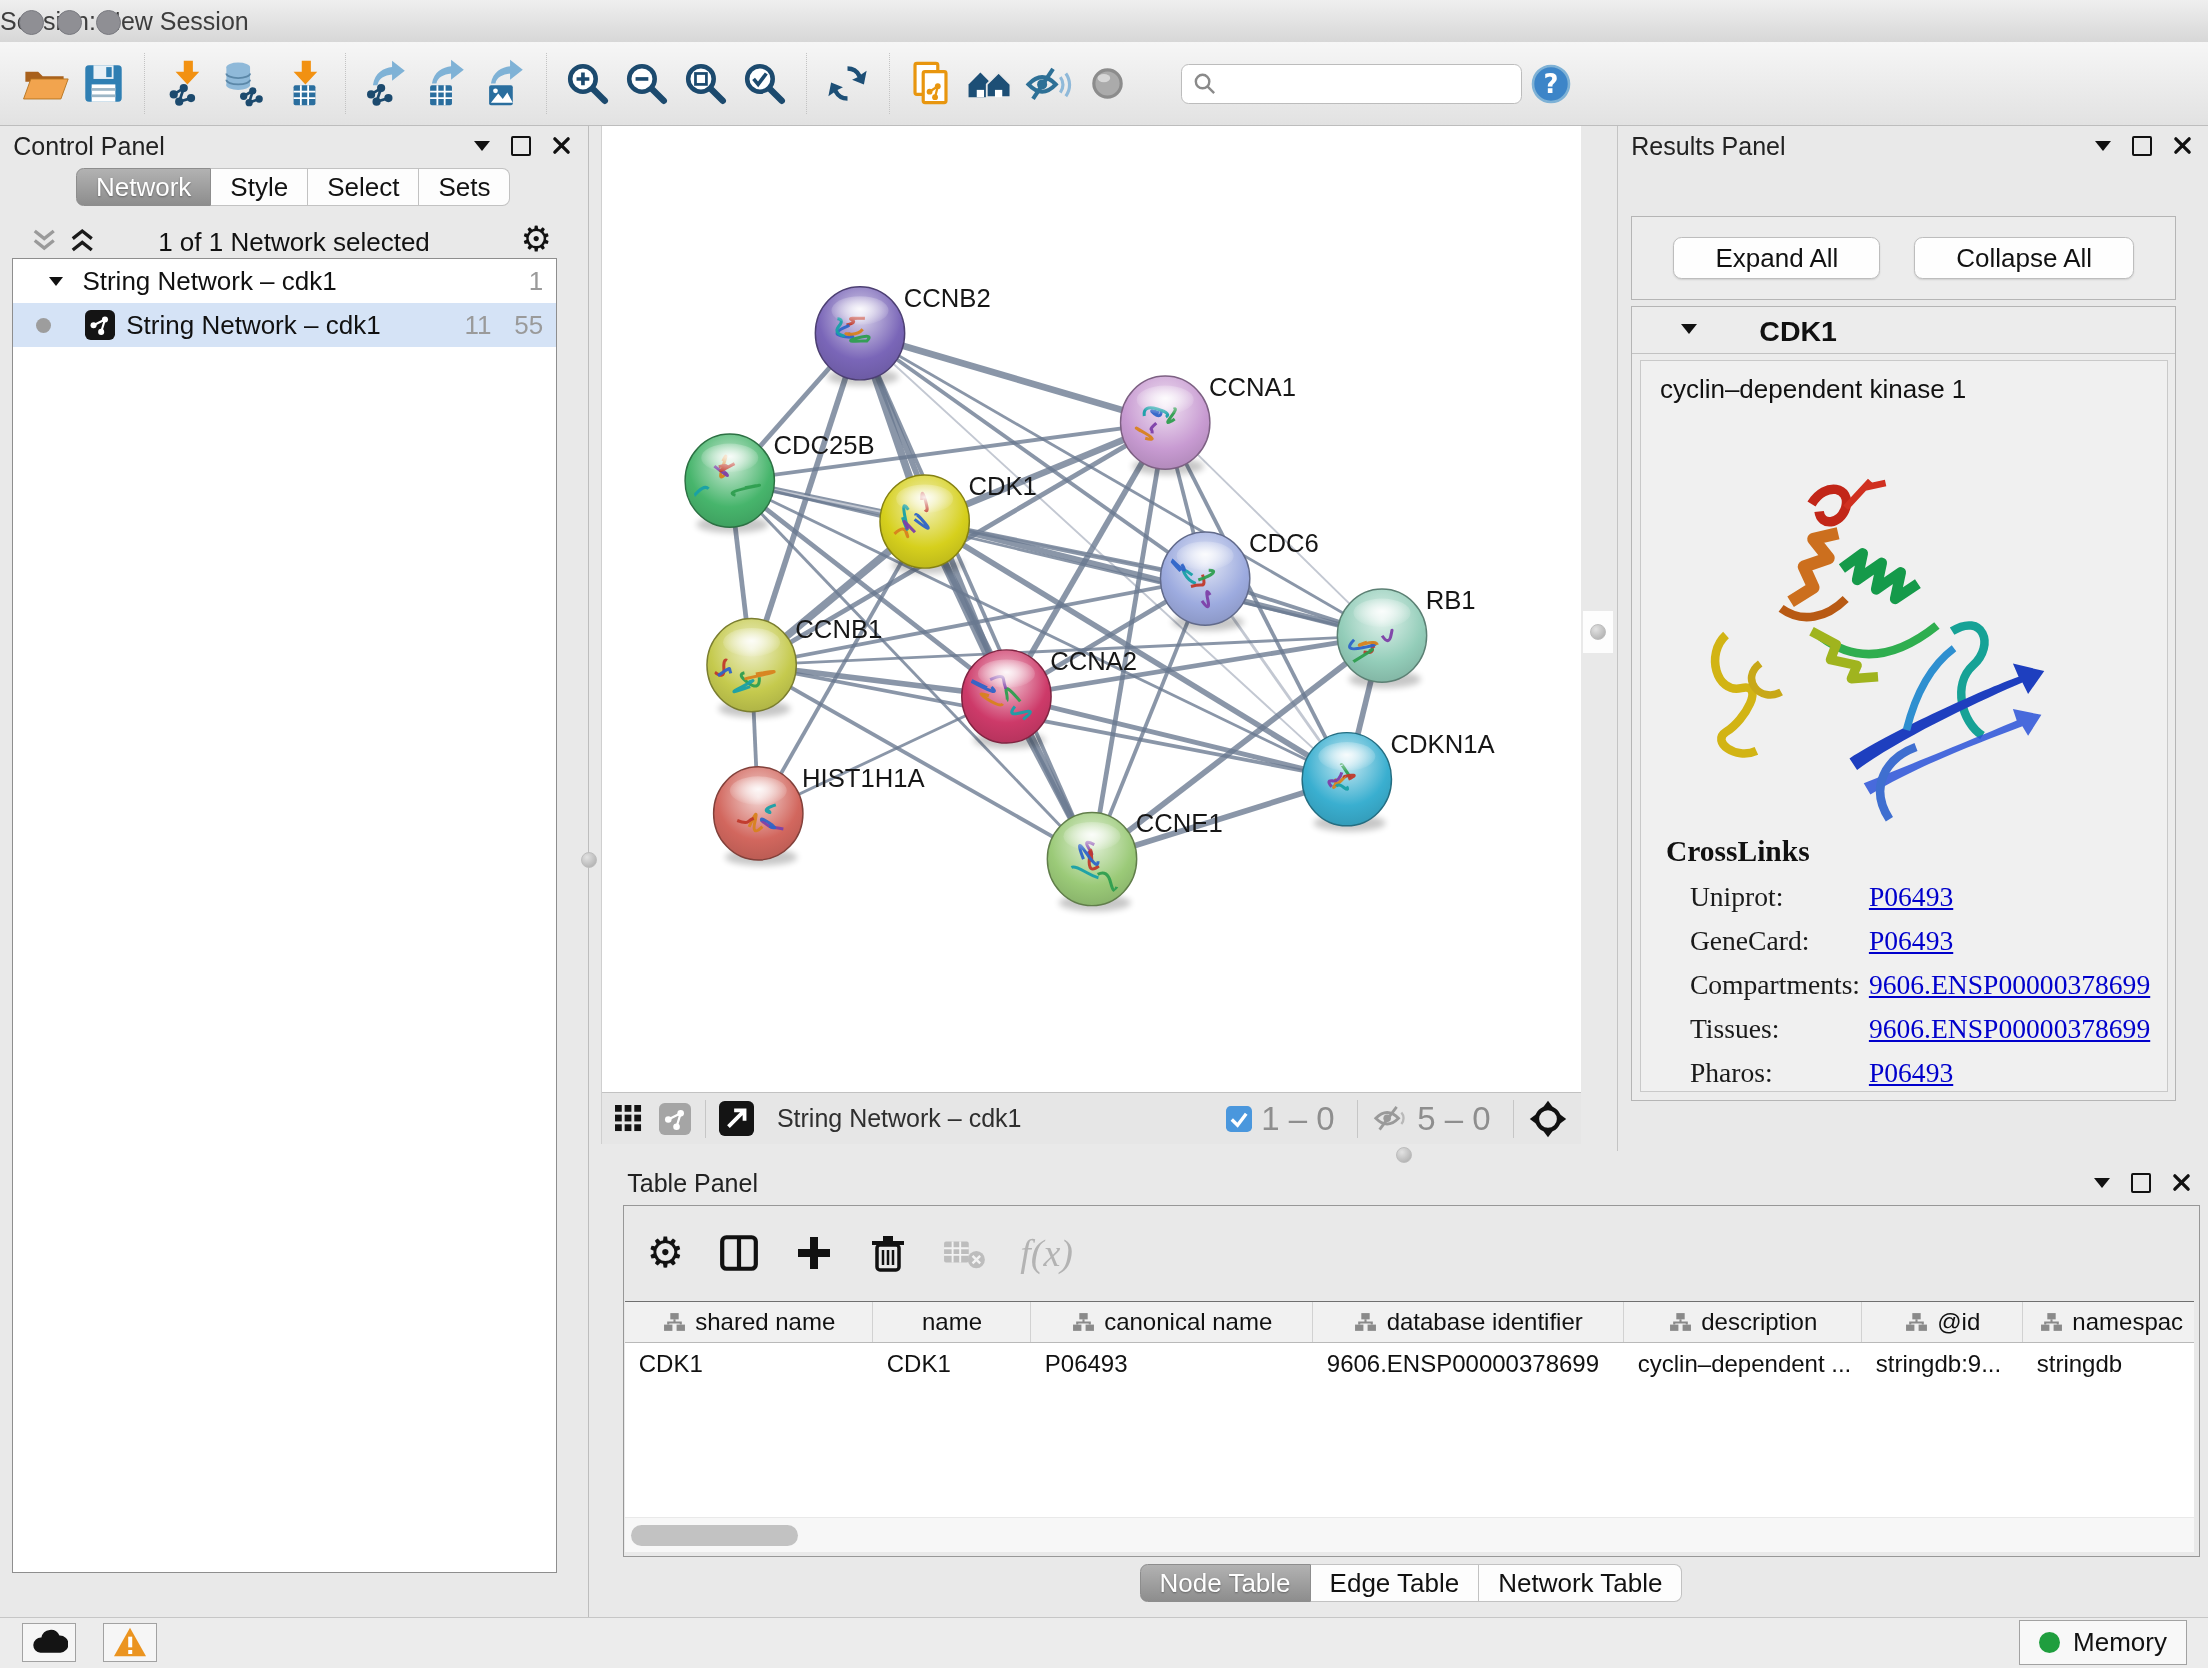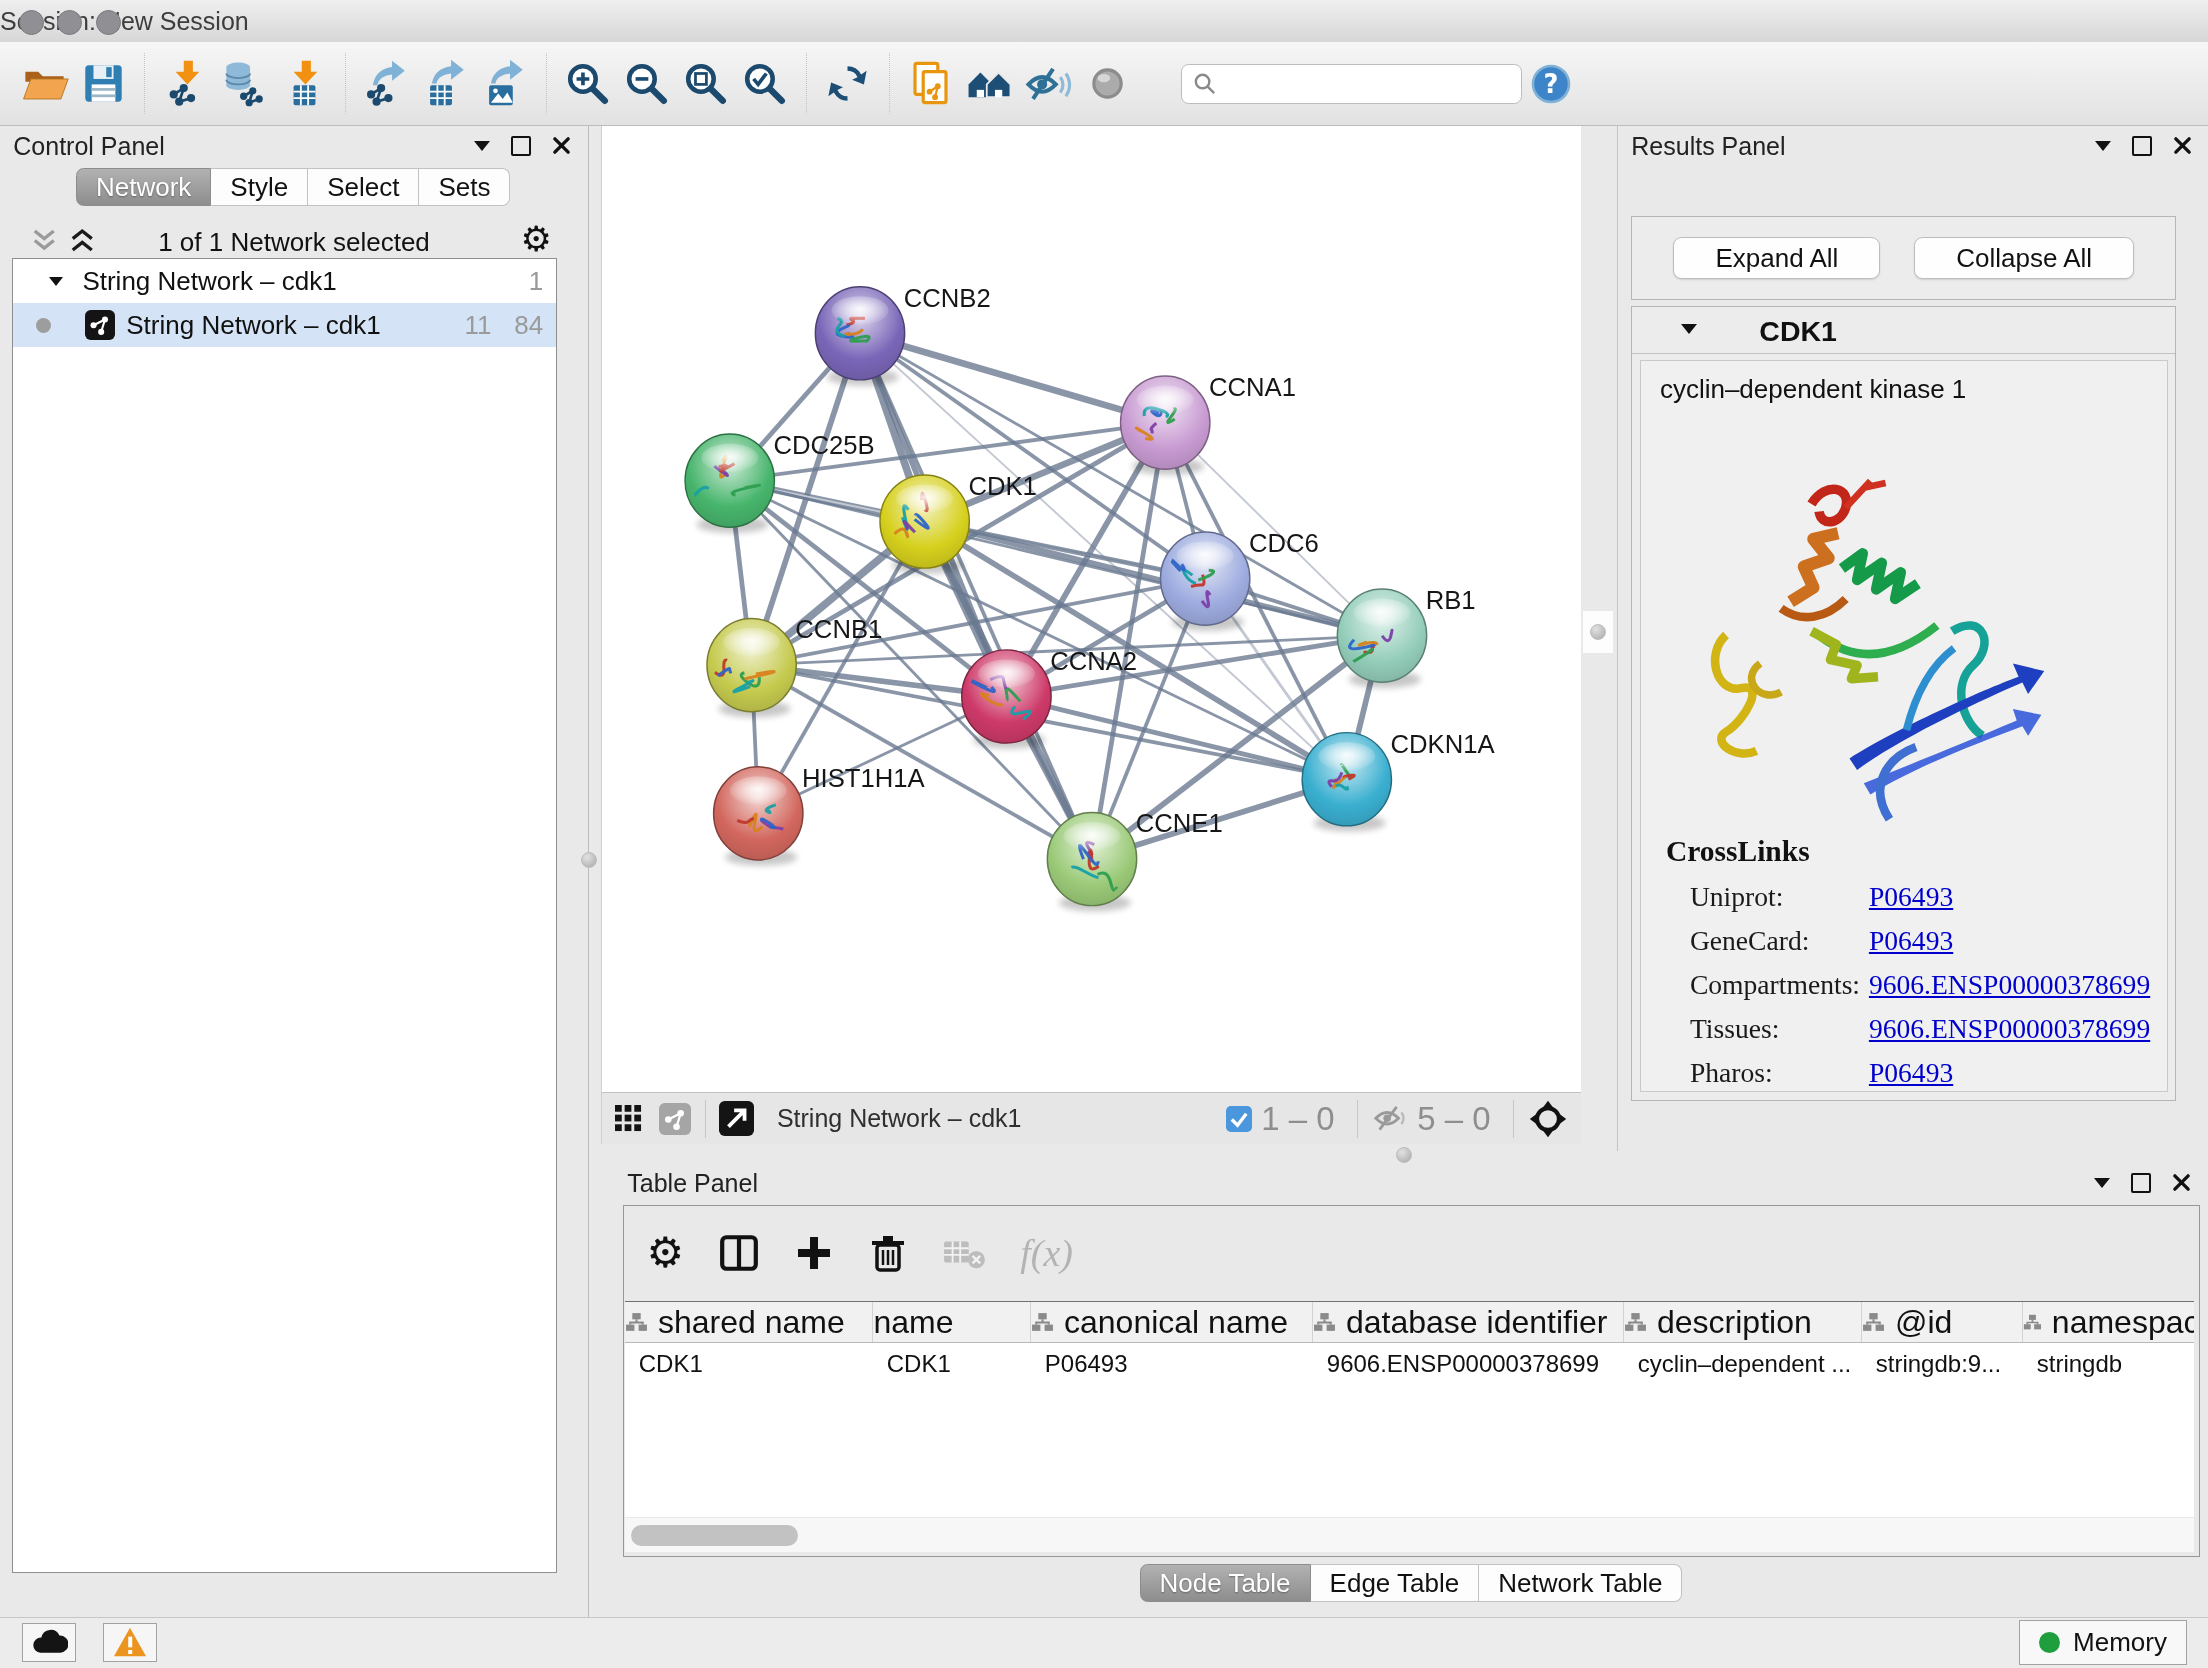--- a/index.html
+++ b/index.html
@@ -95,21 +95,21 @@
 
   
   #tablepanel{left:614px;top:1163px;width:1594px;height:454px;}
   .tbox{position:absolute;left:8.6px;top:42px;width:1577px;height:352px;border:1.9px solid #979797;
     background:#e9e9e9;box-sizing:border-box;}
   .ttools{position:absolute;left:0;top:0;width:100%;height:93px;display:flex;align-items:center;
     padding-left:23px;gap:34px;box-sizing:border-box;}
   .tgrid{position:absolute;left:1.9px;top:95px;width:1569px;height:215px;background:#fff;
     border-top:1.9px solid #6f6f6f;overflow:hidden;}
   .thead{display:flex;height:40px;background:#f1f1f1;border-bottom:1px solid #b9b9b9;}
-  .thcell{display:flex;align-items:center;gap:9.5px;font-size:32px;
+  .thcell{display:flex;align-items:center;justify-content:center;gap:9.5px;font-size:24px;
     border-right:1px solid #d2d2d2;box-sizing:border-box;flex:none;}
   .trowdata{display:flex;height:42px;}
   .tdcell{display:flex;align-items:center;padding-left:13.3px;font-size:24px;box-sizing:border-box;flex:none;}
   .hscroll{position:absolute;left:1.9px;top:312px;width:1569px;height:34px;background:#f7f7f7;}
   .hthumb{position:absolute;left:5.7px;top:6.7px;width:167px;height:21px;border-radius:10.5px;background:#c2c2c2;}
   #tp-tabs{position:absolute;left:0;top:401px;width:100%;display:flex;justify-content:center;}
 
   
   .statusbar{position:absolute;left:0;top:1617px;width:100%;height:51px;background:#ececec;
     border-top:1px solid #c6c6c6;box-sizing:border-box;}
@@ -341,21 +341,21 @@
             <g stroke="#fff" stroke-width="2.2" fill="none">
                 <path d="M9 16l12-6M21 10l-4 13"></path>
               </g>
             <circle cx="9" cy="16" r="3.2" fill="#fff"></circle>
               <circle cx="21" cy="10" r="3.2" fill="#fff"></circle>
             <circle cx="17" cy="23" r="3.2" fill="#fff"></circle>
           </svg>
         </span>
         <span style="margin-left:11.4px;">String Network – cdk1</span>
         <span class="cnt" style="right:65px;">11</span>
-        <span class="cnt" style="right:13.3px;">84</span>
+        <span class="cnt" style="right:13.3px;">55</span>
       </div>
     </div>
   </div>
 
   <div id="vs1grip" class="grip"></div>
   <div id="vs2box">
       <div class="grip"></div>
     </div>
   <div id="hsgrip" class="grip"></div>
 

